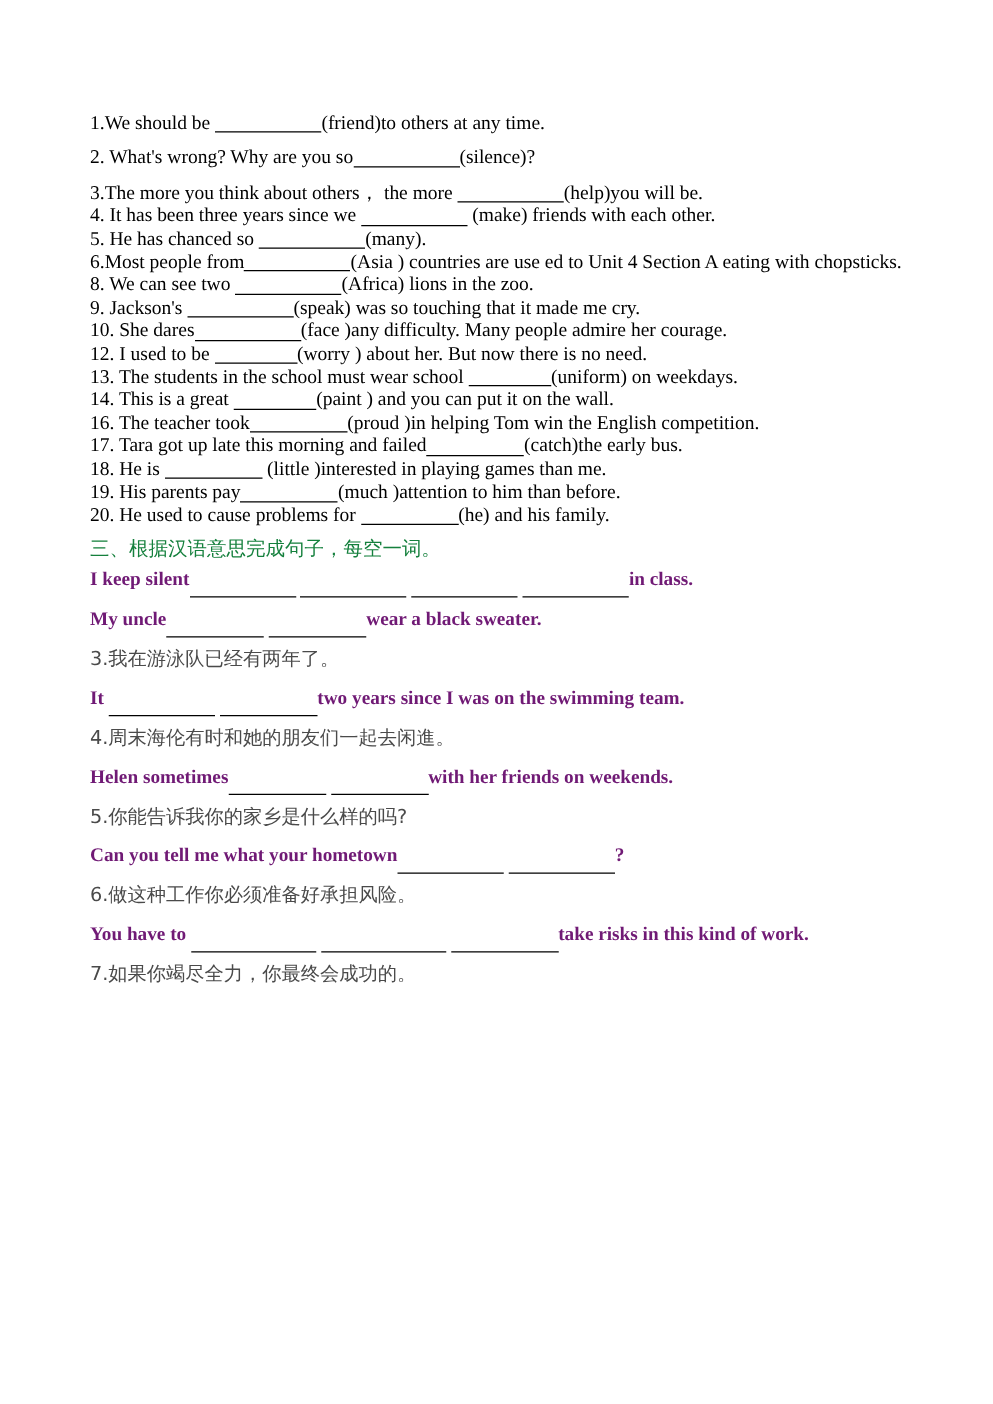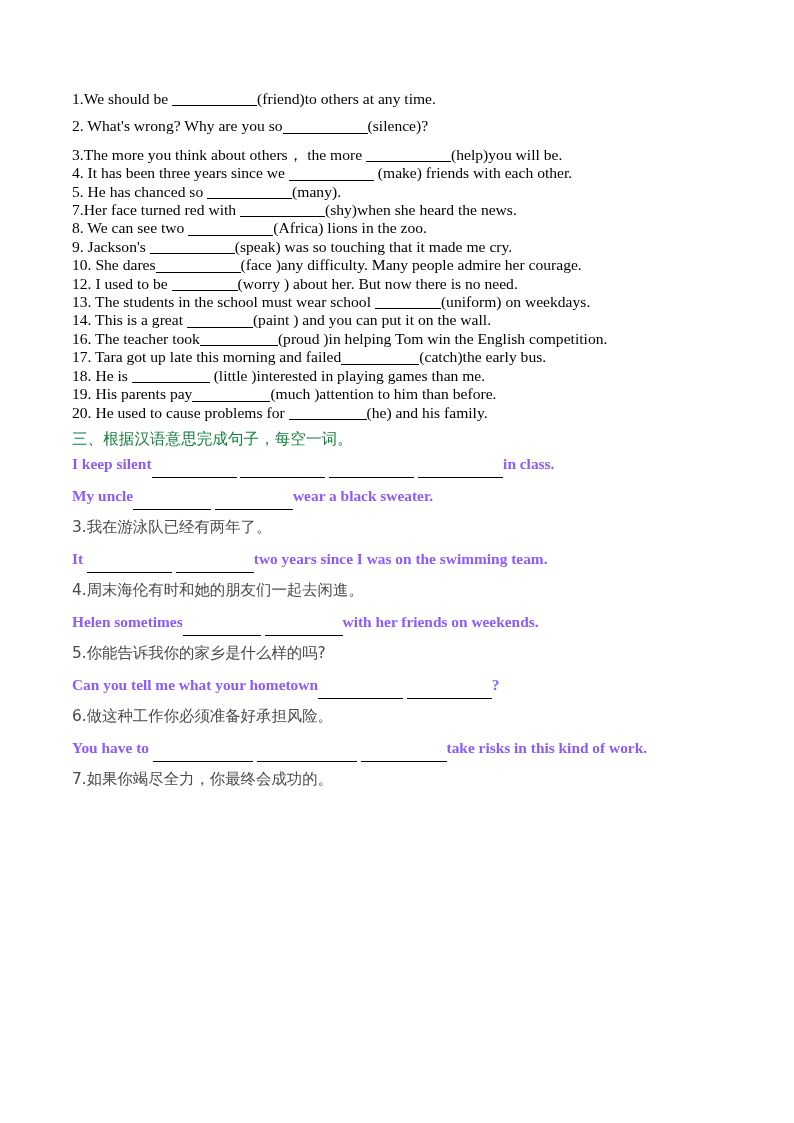--- a/index.html
+++ b/index.html
@@ -62,40 +62,40 @@
   .cn-line {
     font-size: 15.4px;
     line-height: 31px;
     font-family: "DejaVu Sans", "Liberation Sans", sans-serif;
     color: #4a4a4a;
   }
   .en-line {
     font-size: 15.4px;
     line-height: 31px;
     font-family: "Liberation Serif", "DejaVu Serif", serif;
-    color: #8b5cf6;
+    color: #701a75;
     font-weight: 600;
   }
   .en-line .blank { top: -2px; }
 </style>
 </head>
 <body>
 
 <div class="page">
   <div class="content">
 
     <div id="part-two">
         <div class="qline"><span class="">1.</span><span class="">We should be </span><span class="blank" style="width: 85px;">&nbsp;</span><span class="">(friend)to others at any time.</span></div>
         <div class="gap-sm"></div>
         <div class="qline"><span class="">2. </span><span class="">What's wrong? Why are you so</span><span class="blank" style="width: 85px;">&nbsp;</span><span class="">(silence)?</span></div>
         <div class="gap-md"></div>
         <div class="qline"><span class="">3.</span><span class="">The more you think about others，   the more </span><span class="blank" style="width: 85px;">&nbsp;</span><span class="">(help)you will be.</span></div>
         <div class="qline"><span class="">4. </span><span class="">It has been three years since we </span><span class="blank" style="width: 85px;">&nbsp;</span><span class=""> (make) friends with each other.</span></div>
         <div class="qline"><span class="">5. </span><span class="">He has chanced so </span><span class="blank" style="width: 85px;">&nbsp;</span><span class="">(many).</span></div>
-        <div class="qline"><span class="">7.</span><span class="">Her face turned red with </span><span class="blank" style="width: 85px;">&nbsp;</span><span class="">(shy)when she heard the news.</span></div>
+        <div class="qline"><span class="">6.</span><span class="">Most people from</span><span class="blank" style="width: 85px;">&nbsp;</span><span class="">(Asia ) countries are use ed to Unit 4 Section A eating with chopsticks.</span></div>
         <div class="qline"><span class="">8. </span><span class="">We can see two </span><span class="blank" style="width: 85px;">&nbsp;</span><span class="">(Africa) lions in the zoo.</span></div>
         <div class="qline"><span class="">9. </span><span class="">Jackson's </span><span class="blank" style="width: 85px;">&nbsp;</span><span class="">(speak) was so touching that it made me cry.</span></div>
         <div class="qline"><span class="">10. </span><span class="">She dares</span><span class="blank" style="width: 85px;">&nbsp;</span><span class="">(face )any difficulty. Many people admire her courage.</span></div>
         <div class="qline"><span class="">12. </span><span class="">I used to be </span><span class="blank" style="width: 66px;">&nbsp;</span><span class="">(worry ) about her. But now there is no need.</span></div>
         <div class="qline"><span class="">13. </span><span class="">The students in the school must wear school </span><span class="blank" style="width: 66px;">&nbsp;</span><span class="">(uniform) on weekdays.</span></div>
         <div class="qline"><span class="">14. </span><span class="">This is a great </span><span class="blank" style="width: 66px;">&nbsp;</span><span class="">(paint ) and you can put it on the wall.</span></div>
         <div class="qline"><span class="">16. </span><span class="">The teacher took</span><span class="blank" style="width: 78px;">&nbsp;</span><span class="">(proud )in helping Tom win the English competition.</span></div>
         <div class="qline"><span class="">17. </span><span class="">Tara got up late this morning and failed</span><span class="blank" style="width: 78px;">&nbsp;</span><span class="">(catch)the early bus.</span></div>
         <div class="qline"><span class="">18. </span><span class="">He is </span><span class="blank" style="width: 78px;">&nbsp;</span><span class=""> (little )interested in playing games than me.</span></div>
         <div class="qline"><span class="">19. </span><span class="">His parents pay</span><span class="blank" style="width: 78px;">&nbsp;</span><span class="">(much )attention to him than before.</span></div>

